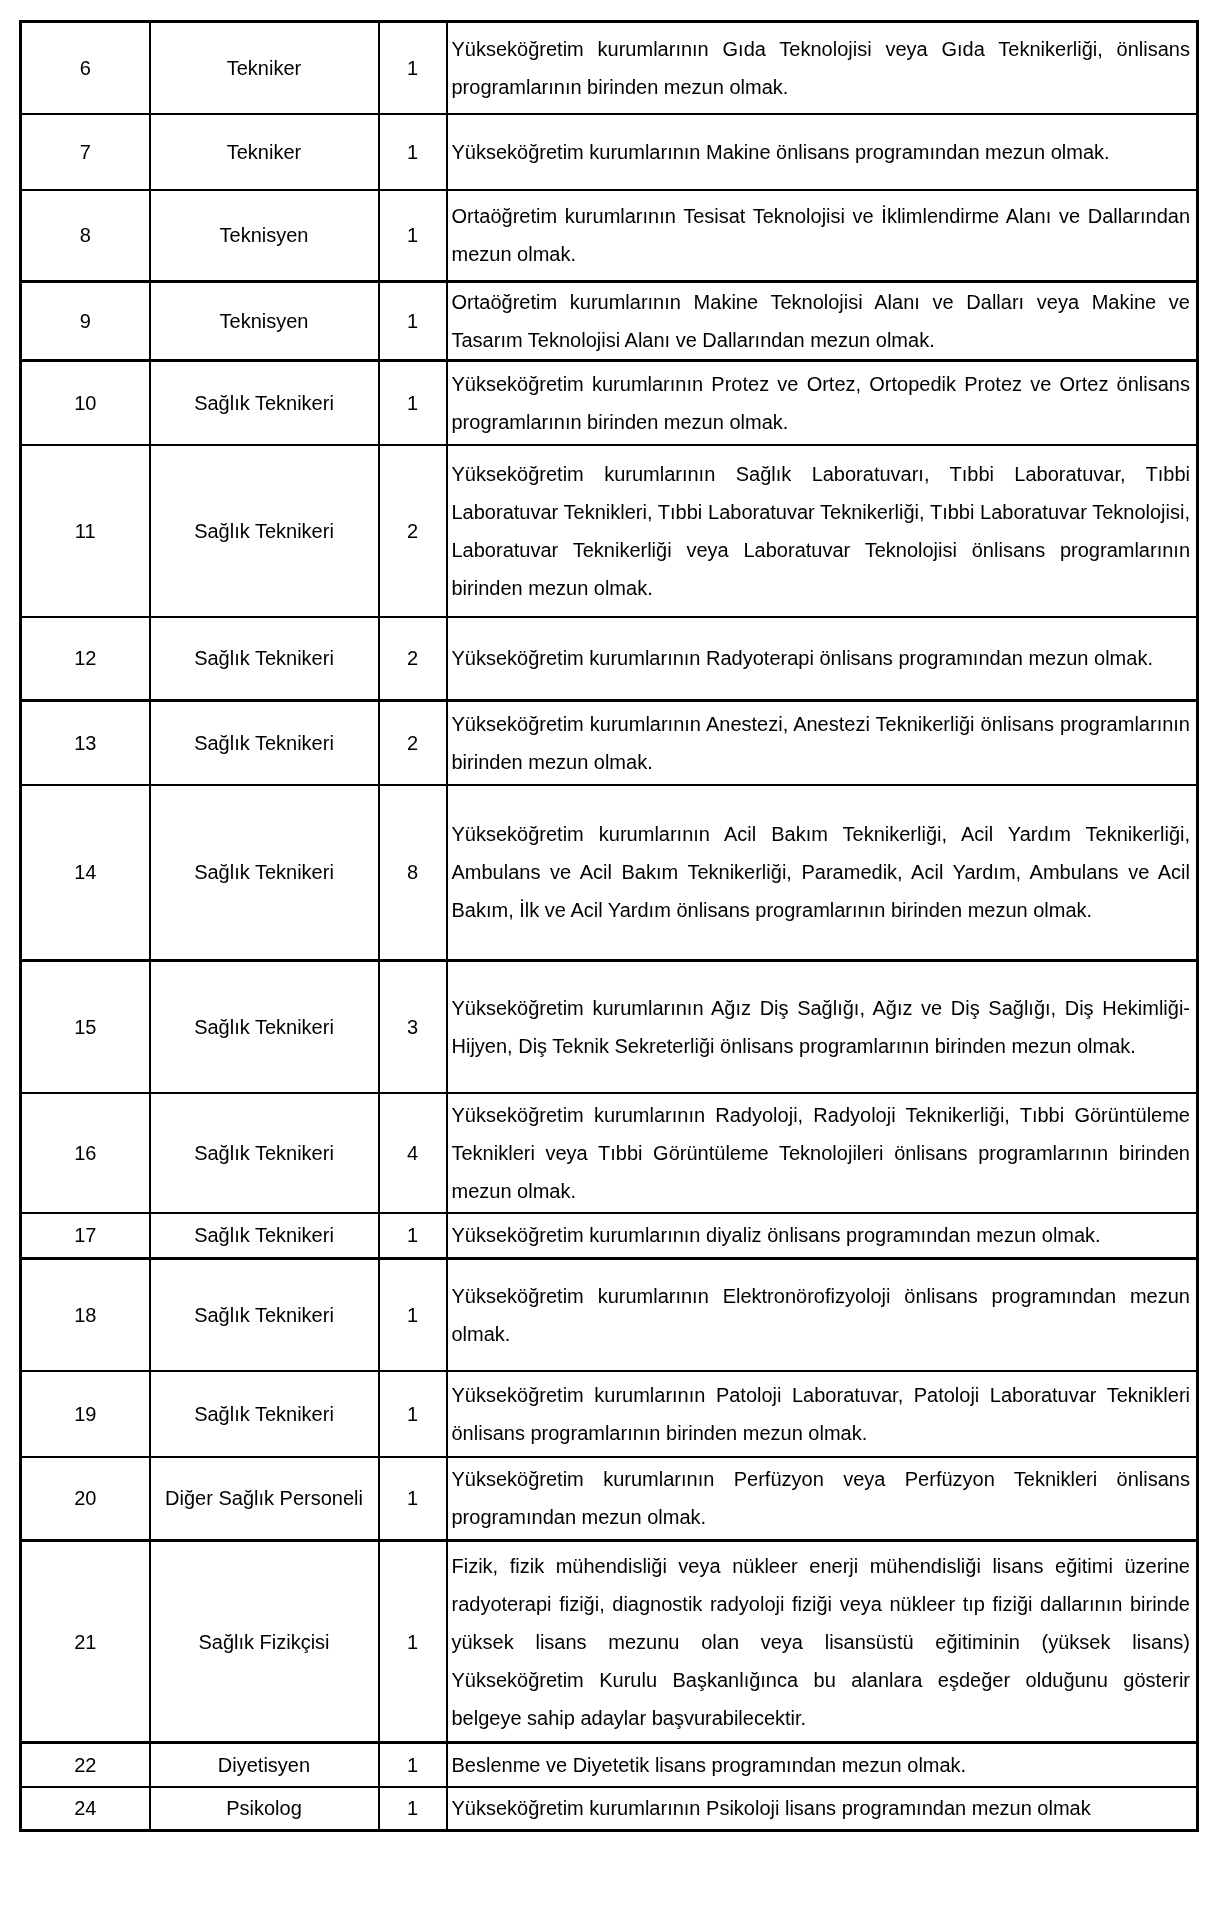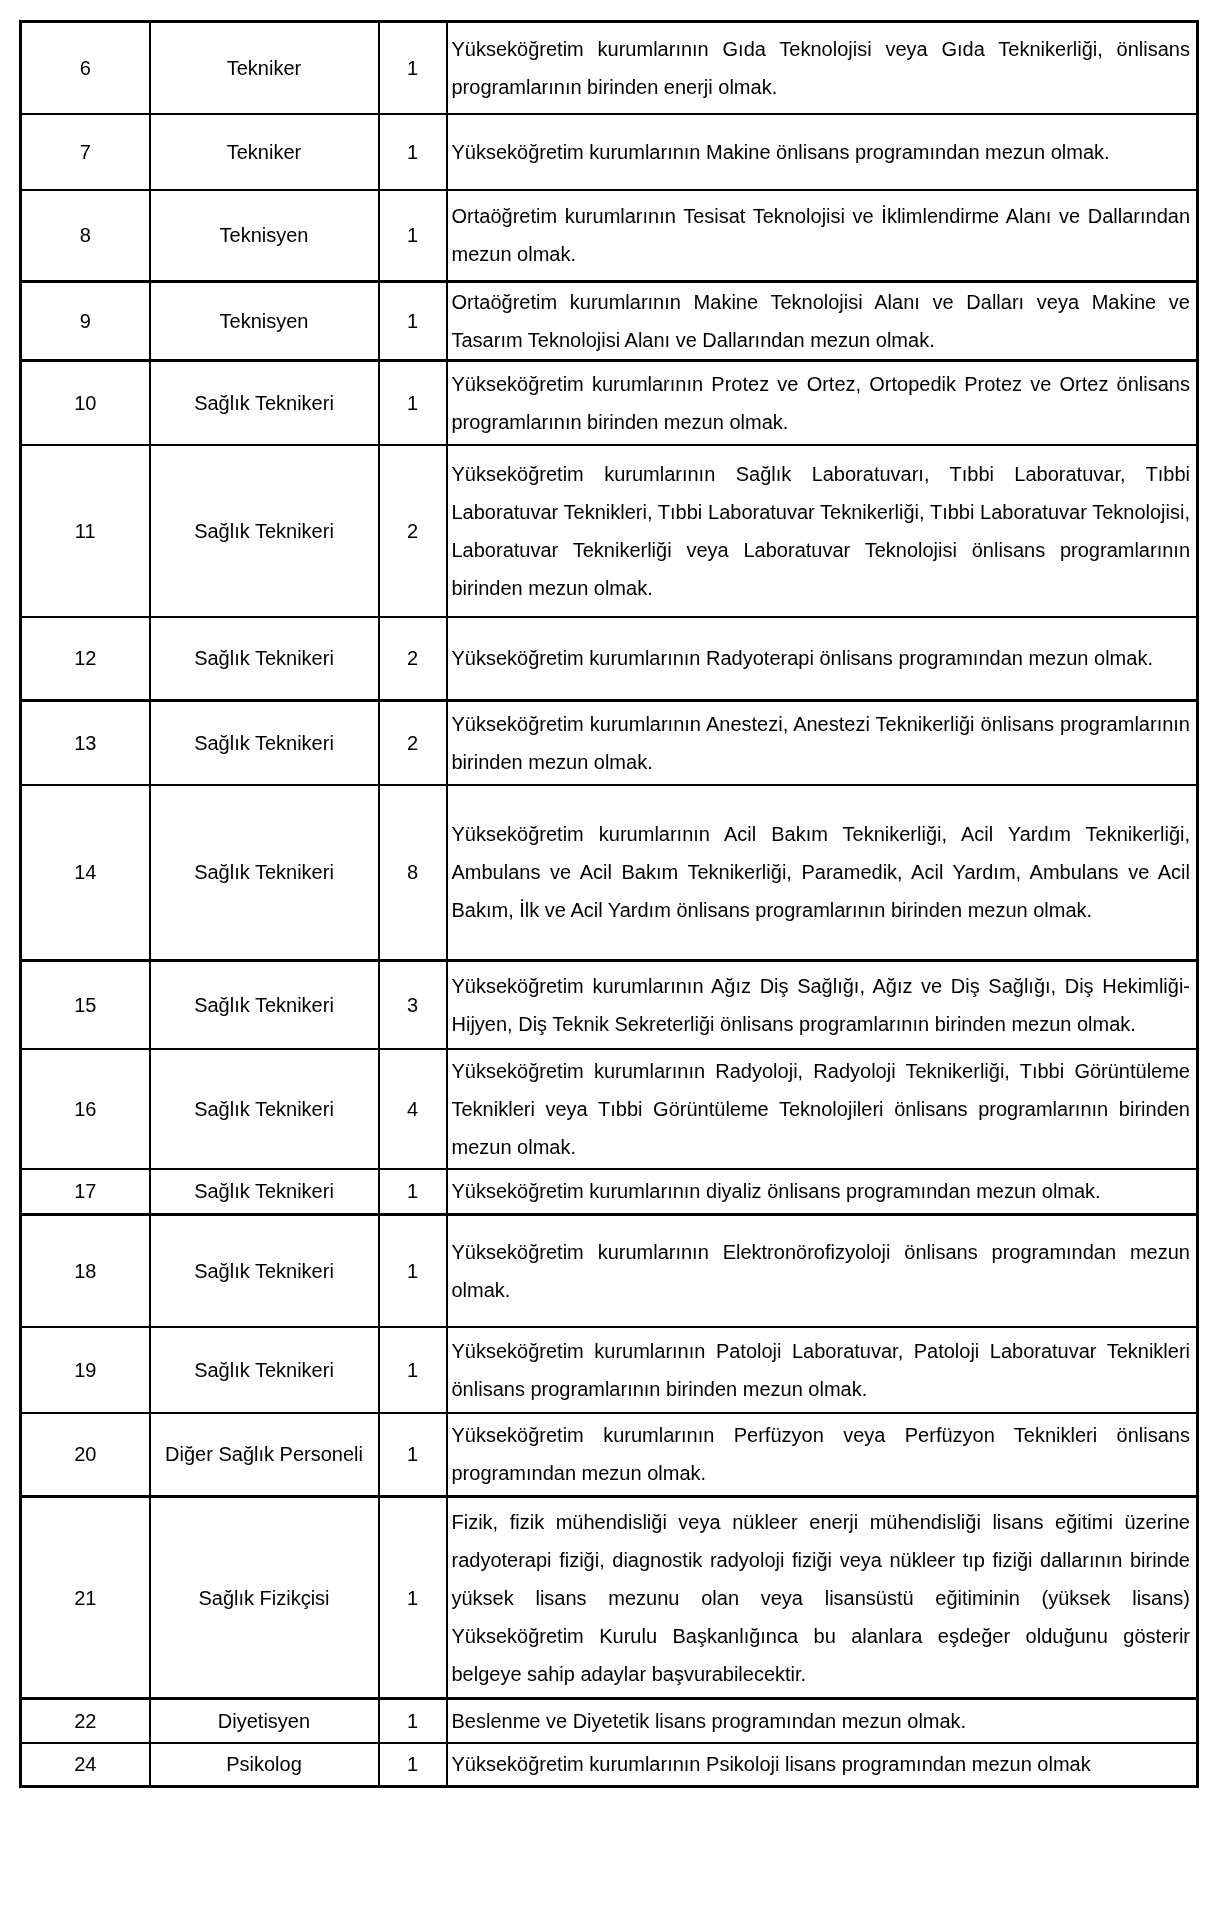--- a/index.html
+++ b/index.html
@@ -40,21 +40,21 @@
       <col style="width:129px">
       <col style="width:229px">
       <col style="width:68px">
       <col style="width:751px">
     </colgroup>
     <tbody id="rows-body">
         <tr style="height: 92px;">
     <td class="c-no">6</td>
     <td class="c-title">Tekniker</td>
     <td class="c-count">1</td>
-    <td class="c-desc">Yükseköğretim kurumlarının Gıda Teknolojisi veya Gıda Teknikerliği, önlisans programlarının birinden enerji olmak.</td>
+    <td class="c-desc">Yükseköğretim kurumlarının Gıda Teknolojisi veya Gıda Teknikerliği, önlisans programlarının birinden mezun olmak.</td>
   </tr>
         <tr style="height: 76px;">
     <td class="c-no">7</td>
     <td class="c-title">Tekniker</td>
     <td class="c-count">1</td>
     <td class="c-desc">Yükseköğretim kurumlarının Makine önlisans programından mezun olmak.</td>
   </tr>
         <tr style="height: 92px;">
     <td class="c-no">8</td>
     <td class="c-title">Teknisyen</td>
@@ -90,21 +90,21 @@
     <td class="c-title">Sağlık Teknikeri</td>
     <td class="c-count">2</td>
     <td class="c-desc">Yükseköğretim kurumlarının Anestezi, Anestezi Teknikerliği önlisans programlarının birinden mezun olmak.</td>
   </tr>
         <tr style="height: 176px;">
     <td class="c-no">14</td>
     <td class="c-title">Sağlık Teknikeri</td>
     <td class="c-count">8</td>
     <td class="c-desc">Yükseköğretim kurumlarının Acil Bakım Teknikerliği, Acil Yardım Teknikerliği, Ambulans ve Acil Bakım Teknikerliği, Paramedik, Acil Yardım, Ambulans ve Acil Bakım, İlk ve Acil Yardım önlisans programlarının birinden mezun olmak.</td>
   </tr>
-        <tr class="thick-top" style="height: 88px;">
+        <tr class="thick-top" style="height: 132px;">
     <td class="c-no">15</td>
     <td class="c-title">Sağlık Teknikeri</td>
     <td class="c-count">3</td>
     <td class="c-desc">Yükseköğretim kurumlarının Ağız Diş Sağlığı, Ağız ve Diş Sağlığı, Diş Hekimliği-Hijyen, Diş Teknik Sekreterliği önlisans programlarının birinden mezun olmak.</td>
   </tr>
         <tr style="height: 120px;">
     <td class="c-no">16</td>
     <td class="c-title">Sağlık Teknikeri</td>
     <td class="c-count">4</td>
     <td class="c-desc">Yükseköğretim kurumlarının Radyoloji, Radyoloji Teknikerliği, Tıbbi Görüntüleme Teknikleri veya Tıbbi Görüntüleme Teknolojileri önlisans programlarının birinden mezun olmak.</td>

